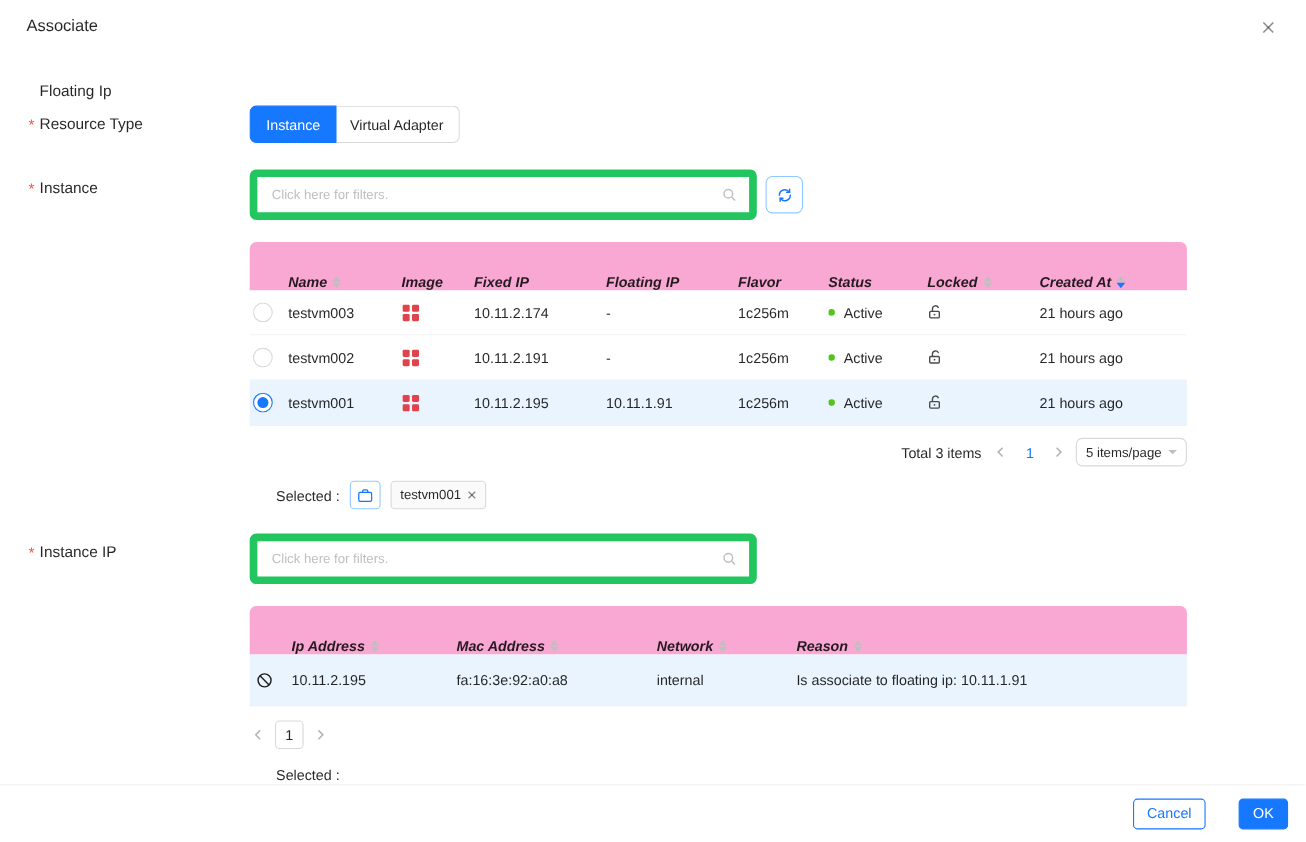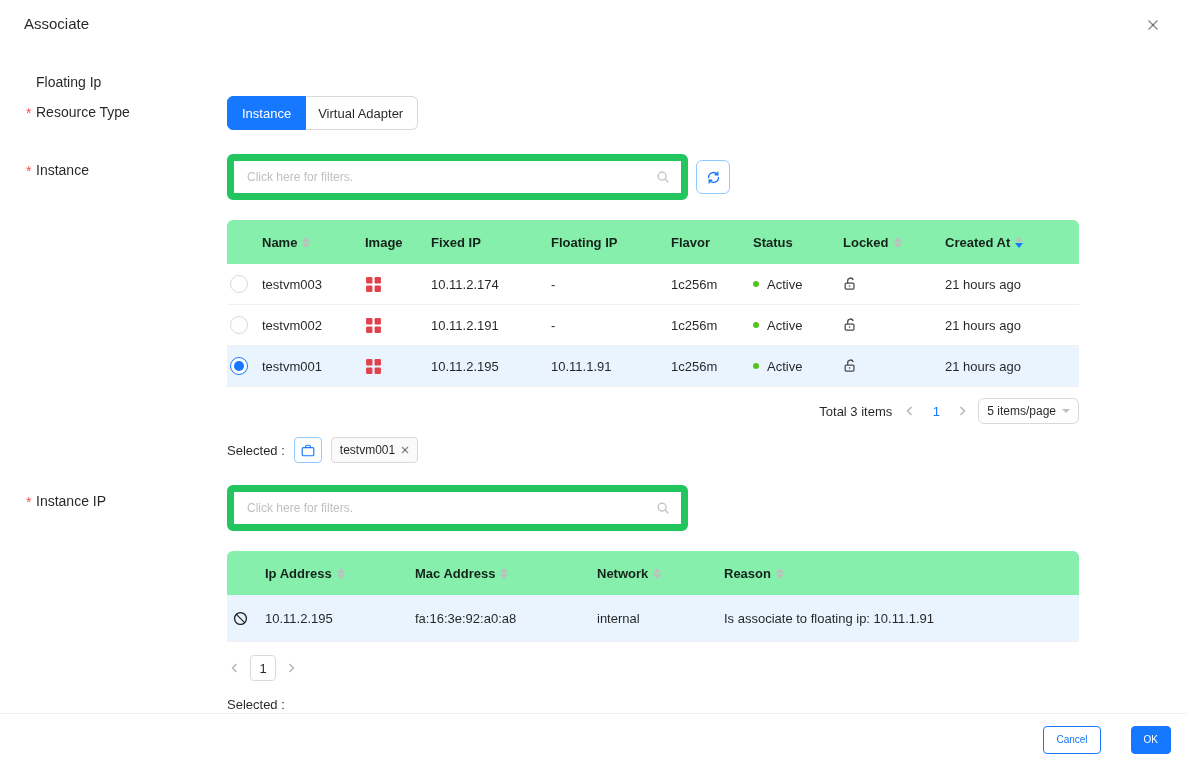--- a/index.html
+++ b/index.html
@@ -29,21 +29,21 @@
   .seg-btn:last-child{border-radius:0 6px 6px 0;border-left:none;padding-left:12px;}
   .seg-btn.active{background:#1677ff;border-color:#1677ff;color:#fff;}
   
   .filter-bar{display:flex;align-items:center;}
   .filter-input{width:425px;height:32px;border:7px solid #22c55e;border-radius:6px;display:flex;align-items:center;padding:0 11px;background:#fff;}
   .filter-input input{border:none;outline:none;flex:1;font-size:12px;font-family:inherit;color:rgba(0,0,0,.85);background:transparent;}
   .filter-input input::placeholder{color:#bfbfbf;}
   .refresh-btn{width:32px;height:32px;margin-left:8px;border:1px solid #91caff;border-radius:6px;background:#fff;display:flex;align-items:center;justify-content:center;cursor:pointer;}
   
   .table{width:852px;margin-top:20px;font-size:13px;}
-  .thead{display:flex;align-items:center;height:44px;background:#86efac;border-radius:6px 6px 0 0;font-weight:600;}
+  .thead{display:flex;align-items:flex-end;height:44px;background:#f9a8d4;border-radius:6px 6px 0 0;font-weight:600;font-style:italic;}
   .trow{display:flex;align-items:center;height:40px;border-bottom:1px solid #f0f0f0;background:#fff;}
   .trow.selected{background:#e9f4fe;}
   .th,.td{display:flex;align-items:center;overflow:hidden;white-space:nowrap;}
   .c-sel{width:32px;flex:0 0 32px;padding-left:3px;}
   .c-name{width:103px;flex:0 0 103px;}
   .c-image{width:66px;flex:0 0 66px;}
   .c-fixed{width:120px;flex:0 0 120px;}
   .c-float{width:120px;flex:0 0 120px;}
   .c-flavor{width:82px;flex:0 0 82px;}
   .c-status{width:90px;flex:0 0 90px;}
@@ -66,27 +66,27 @@
   .pagination{width:852px;display:flex;align-items:center;justify-content:flex-end;gap:8px;margin-top:11px;font-size:13px;}
   .pg-total{margin-right:2px;}
   .pg-arrow{color:rgba(0,0,0,.3);display:flex;align-items:center;cursor:pointer;padding:2px;}
   .pg-num{color:#1677ff;min-width:20px;text-align:center;cursor:pointer;}
   .pg-size{height:24px;border:1px solid #d9d9d9;border-radius:6px;display:flex;align-items:center;gap:6px;padding:0 8px;font-size:12px;cursor:pointer;background:#fff;}
   .pg-caret{width:0;height:0;border-left:4px solid transparent;border-right:4px solid transparent;border-top:4px solid #bfbfbf;}
   
   .pagination2{display:flex;align-items:center;gap:7px;margin-top:13px;font-size:13px;}
   .pg-box{min-width:24px;height:24px;border:1px solid #d9d9d9;border-radius:4px;display:flex;align-items:center;justify-content:center;background:#fff;cursor:pointer;}
   
-  .selected-bar{display:flex;align-items:center;gap:9px;margin-top:13px;font-size:13px;min-height:24px;}
+  .selected-bar{display:flex;align-items:center;gap:9px;margin-top:13px;font-size:13px;min-height:24px;margin-left:24px;}
   .sel-btn{width:26px;height:24px;border:1px solid #91caff;border-radius:4px;background:#fff;display:flex;align-items:center;justify-content:center;cursor:pointer;}
   .tag{display:inline-flex;align-items:center;gap:6px;height:24px;padding:0 8px;border:1px solid #d9d9d9;background:#fafafa;border-radius:4px;font-size:12px;}
   .tag-x{display:flex;align-items:center;cursor:pointer;color:rgba(0,0,0,.45);}
   
   .modal-footer{position:absolute;left:0;right:0;bottom:0;height:51px;border-top:1px solid #f0f0f0;display:flex;justify-content:flex-end;align-items:center;gap:8px;padding:0 16px;background:#fff;}
-  .btn{height:28px;padding:0 12px;border-radius:4px;font-size:10px;display:inline-flex;align-items:center;cursor:pointer;font-family:inherit;}
+  .btn{height:28px;padding:0 12px;border-radius:4px;font-size:13px;display:inline-flex;align-items:center;cursor:pointer;font-family:inherit;}
   .btn-cancel{border:1px solid #1677ff;color:#1677ff;background:#fff;}
   .btn-ok{border:1px solid #1677ff;background:#1677ff;color:#fff;margin-left:22px;}
 </style>
 </head>
 <body>
 
 <div class="modal">
 
   <div class="modal-header">
     <div class="modal-title">Associate</div>

